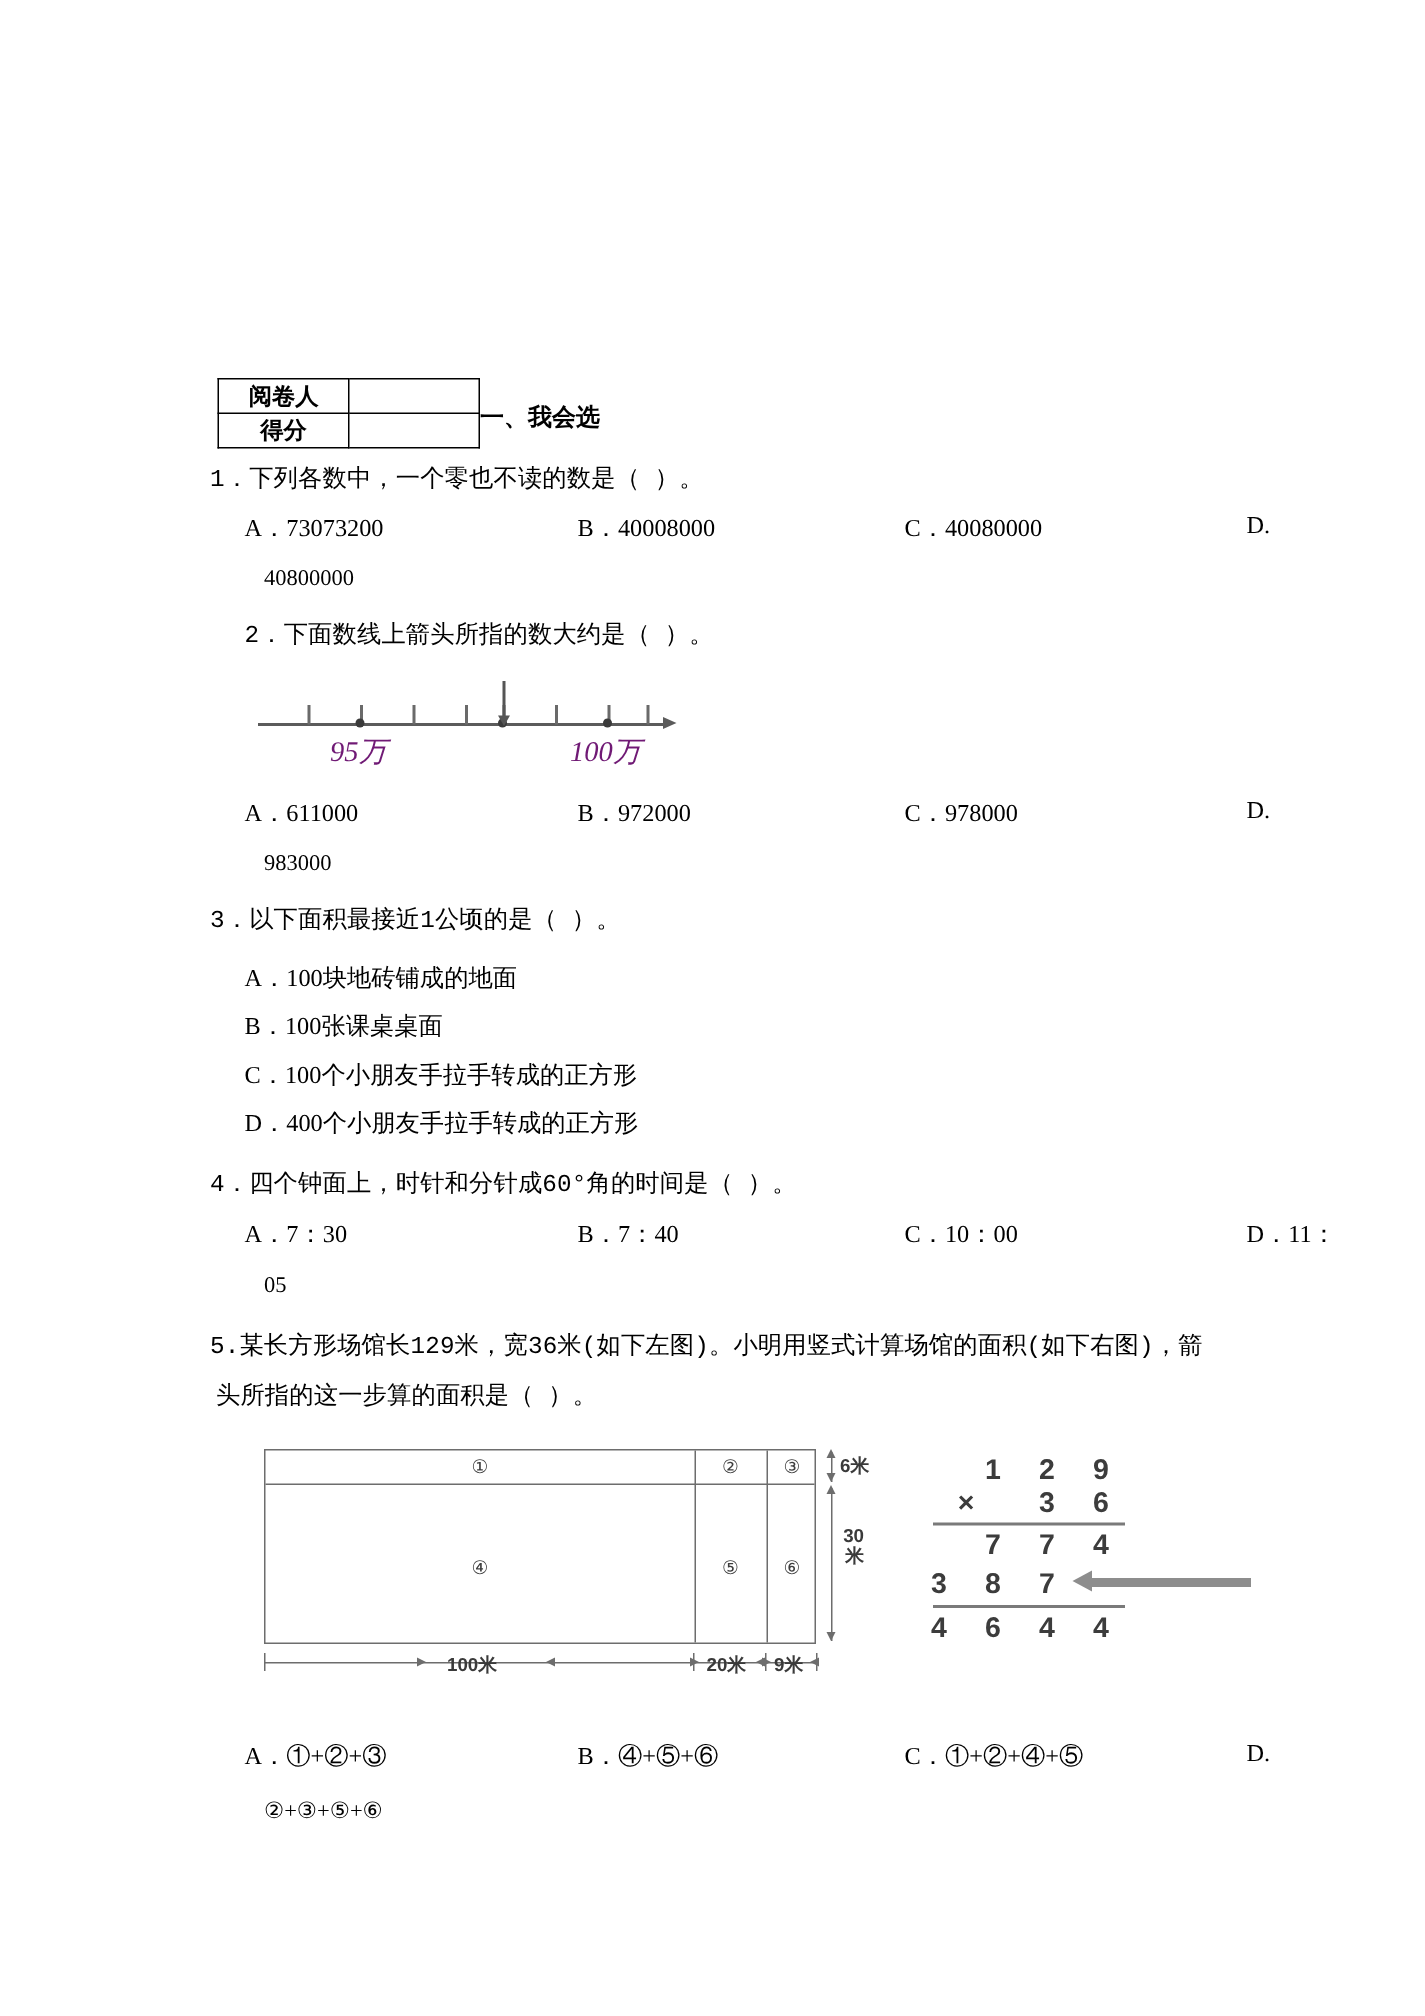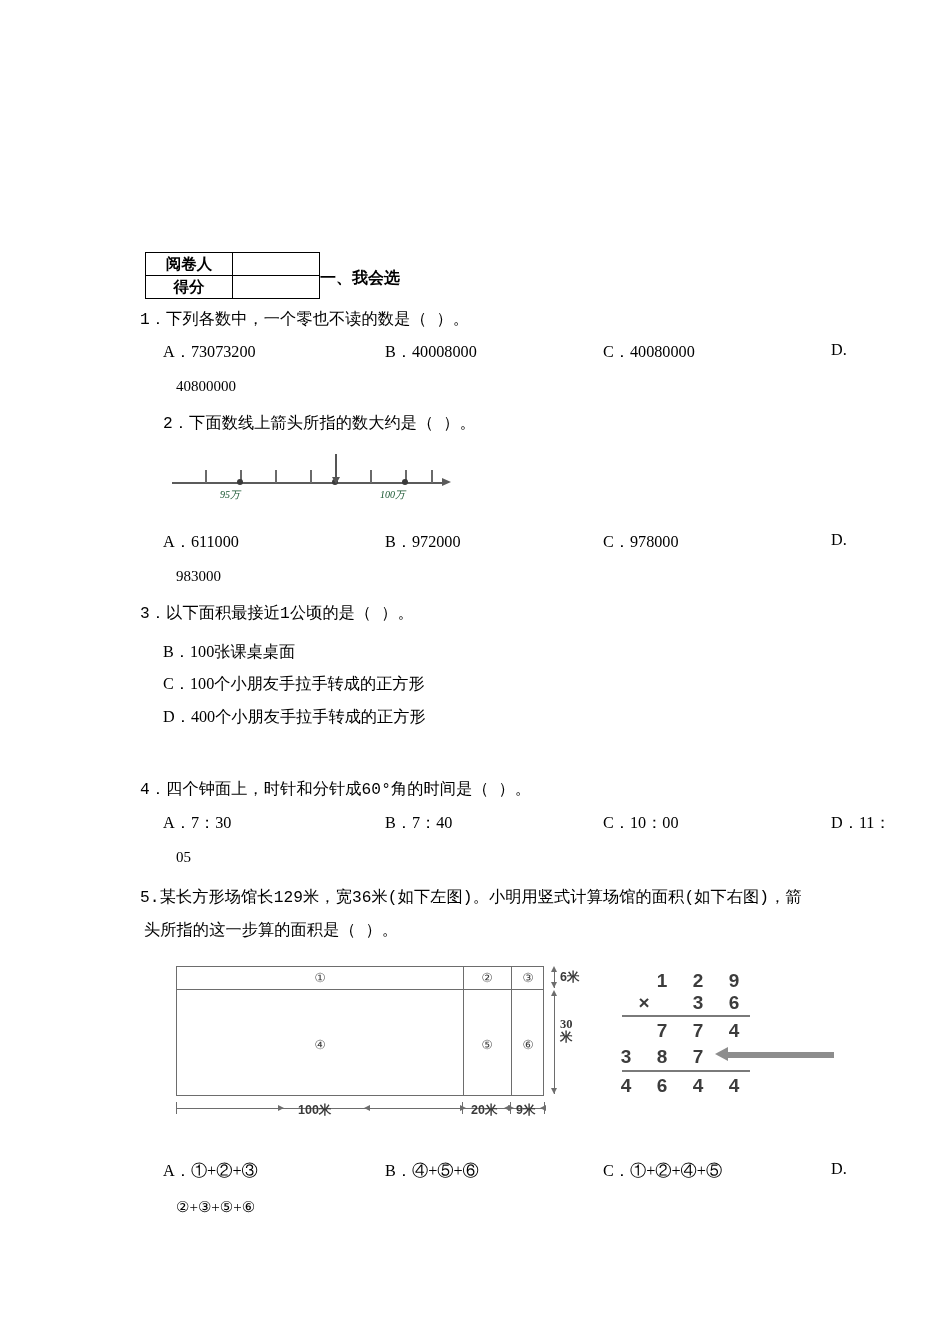--- a/index.html
+++ b/index.html
@@ -160,23 +160,23 @@
     left: -3.2px;
     bottom: -6px;
     width: 0; height: 0;
     border-left: 4.4px solid transparent;
     border-right: 4.4px solid transparent;
     border-top: 7px solid #555;
   }
   .nl-label {
     position: absolute;
     top: 40px;
-    font-size: 10px;
+    font-size: 19px;
     font-style: italic;
-    color: #14532d;
+    color: #701a75;
     white-space: nowrap;
     font-family: "Liberation Serif", "DejaVu Serif", serif;
   }
 
   
   .fig5 {
     position: absolute;
     left: 168px;
     top: 962px;
     width: 700px;
@@ -234,22 +234,21 @@
     font-size: 12.5px;
     color: #3a3a3a;
     white-space: nowrap;
     font-family: "Liberation Sans", sans-serif;
     font-weight: bold;
   }
   .dim-label.vert {
     width: 16px;
     white-space: normal;
     line-height: 1.05;
-    text-align: left;
-    font-family: Liberation Serif, serif;
+    text-align: right;
   }
   .ah {
     position: absolute;
     width: 0; height: 0;
     border-top: 3.2px solid transparent;
     border-bottom: 3.2px solid transparent;
   }
   .ah.left  { border-right: 6px solid #6d6d6d; }
   .ah.right { border-left: 6px solid #6d6d6d; }
   .av {
@@ -359,20 +358,21 @@
     <span class="opt-a">A．611000</span>
     <span class="opt-b">B．972000</span>
     <span class="opt-c">C．978000</span>
     <span class="opt-d">D.</span>
   </div>
   <div class="opt-cont" style="left:140px; top:568px;">983000</div>
 
   <div class="q q-stem" style="left:140px; top:602px;">3．以下面积最接近1公顷的是（      ）。</div>
 
   <div class="opt-stack" style="left:163px; top:636px;">
+    <div>A．100块地砖铺成的地面</div>
     <div>B．100张课桌桌面</div>
     <div>C．100个小朋友手拉手转成的正方形</div>
     <div>D．400个小朋友手拉手转成的正方形</div>
   </div>
 
   <div class="q q-stem" style="left:140px; top:778px;">4．四个钟面上，时针和分针成60°角的时间是（      ）。</div>
 
   <div class="opt-row" style="left:163px; top:812px; width:700px;">
     <span class="opt-a">A．7：30</span>
     <span class="opt-b">B．7：40</span>

